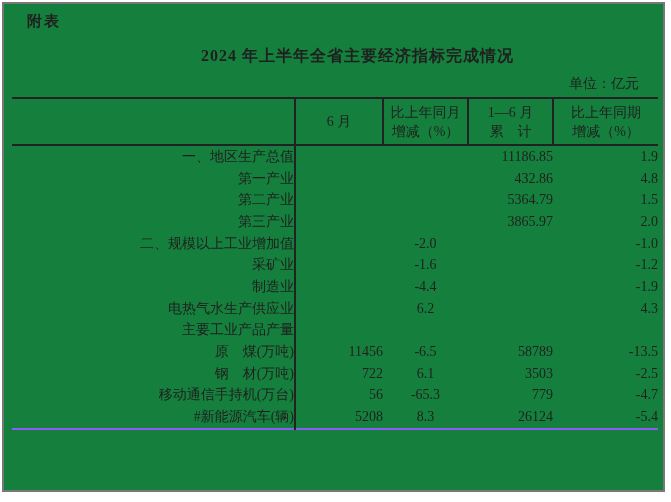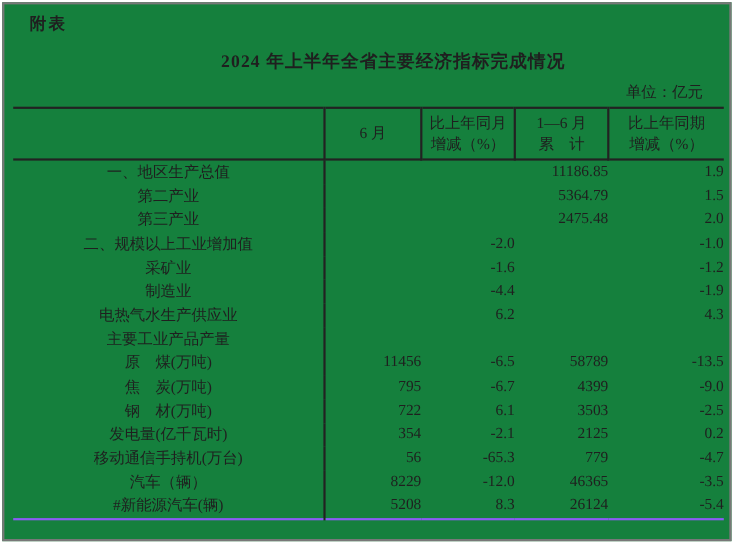--- a/index.html
+++ b/index.html
@@ -28,24 +28,24 @@
     border-collapse:collapse; table-layout:fixed;
     border-top:2px solid #222; border-bottom:2px solid #8b5cf6;
   }
   table.stats td { padding:0; font-size:14px; vertical-align:middle; }
   thead td {
     border-bottom:2px solid #222; height:45px; text-align:center;
     font-size:14px; line-height:19px;
   }
   .vline { border-right:2px solid #222; }
   tbody td { height:21.7px; }
-  .c-label { text-align:center; white-space:nowrap; overflow:hidden; }
+  .c-label { text-align:right; white-space:nowrap; overflow:hidden; }
   .c-num { text-align:right; font-size:13.5px; white-space:nowrap; }
   .c-june { padding-right:16px; }
-  .c-mom  { padding-right:9px; }
+  .c-mom  { padding-right:9px;text-align:center; }
   .c-cum  { padding-right:11px; }
   .c-yoy  { padding-right:24px; }
   .ind0 { padding-left:10px; }
   .ind1 { padding-left:35px; }
   .ind2 { padding-left:48px; }
   .ind3 { padding-left:61px; }
 </style>
 </head>
 <body>
 
@@ -87,31 +87,38 @@
     </thead>
     <tbody>
         <tr>
           <td class="c-label ind0 vline">一、地区生产总值</td>
           <td class="c-num c-june"></td>
           <td class="c-num c-mom"></td>
           <td class="c-num c-cum">11186.85</td>
           <td class="c-num c-yoy">1.9</td>
         </tr>
         <tr>
+          <td class="c-label ind2 vline">第一产业</td>
+          <td class="c-num c-june"></td>
+          <td class="c-num c-mom"></td>
+          <td class="c-num c-cum">432.86</td>
+          <td class="c-num c-yoy">4.8</td>
+        </tr>
+        <tr>
           <td class="c-label ind2 vline">第二产业</td>
           <td class="c-num c-june"></td>
           <td class="c-num c-mom"></td>
           <td class="c-num c-cum">5364.79</td>
           <td class="c-num c-yoy">1.5</td>
         </tr>
         <tr>
           <td class="c-label ind2 vline">第三产业</td>
           <td class="c-num c-june"></td>
           <td class="c-num c-mom"></td>
-          <td class="c-num c-cum">2475.48</td>
+          <td class="c-num c-cum">3865.97</td>
           <td class="c-num c-yoy">2.0</td>
         </tr>
         <tr>
           <td class="c-label ind0 vline">二、规模以上工业增加值</td>
           <td class="c-num c-june"></td>
           <td class="c-num c-mom">-2.0</td>
           <td class="c-num c-cum"></td>
           <td class="c-num c-yoy">-1.0</td>
         </tr>
         <tr>
@@ -143,53 +150,32 @@
           <td class="c-num c-yoy"></td>
         </tr>
         <tr>
           <td class="c-label ind2 vline">原　煤(万吨)</td>
           <td class="c-num c-june">11456</td>
           <td class="c-num c-mom">-6.5</td>
           <td class="c-num c-cum">58789</td>
           <td class="c-num c-yoy">-13.5</td>
         </tr>
         <tr>
-          <td class="c-label ind2 vline">焦　炭(万吨)</td>
-          <td class="c-num c-june">795</td>
-          <td class="c-num c-mom">-6.7</td>
-          <td class="c-num c-cum">4399</td>
-          <td class="c-num c-yoy">-9.0</td>
-        </tr>
-        <tr>
           <td class="c-label ind2 vline">钢　材(万吨)</td>
           <td class="c-num c-june">722</td>
           <td class="c-num c-mom">6.1</td>
           <td class="c-num c-cum">3503</td>
           <td class="c-num c-yoy">-2.5</td>
         </tr>
         <tr>
-          <td class="c-label ind2 vline">发电量(亿千瓦时)</td>
-          <td class="c-num c-june">354</td>
-          <td class="c-num c-mom">-2.1</td>
-          <td class="c-num c-cum">2125</td>
-          <td class="c-num c-yoy">0.2</td>
-        </tr>
-        <tr>
           <td class="c-label ind2 vline">移动通信手持机(万台)</td>
           <td class="c-num c-june">56</td>
           <td class="c-num c-mom">-65.3</td>
           <td class="c-num c-cum">779</td>
           <td class="c-num c-yoy">-4.7</td>
-        </tr>
-        <tr>
-          <td class="c-label ind2 vline">汽车（辆）</td>
-          <td class="c-num c-june">8229</td>
-          <td class="c-num c-mom">-12.0</td>
-          <td class="c-num c-cum">46365</td>
-          <td class="c-num c-yoy">-3.5</td>
         </tr>
         <tr>
           <td class="c-label ind3 vline">#新能源汽车(辆)</td>
           <td class="c-num c-june">5208</td>
           <td class="c-num c-mom">8.3</td>
           <td class="c-num c-cum">26124</td>
           <td class="c-num c-yoy">-5.4</td>
         </tr>
       </tbody>
   </table>

